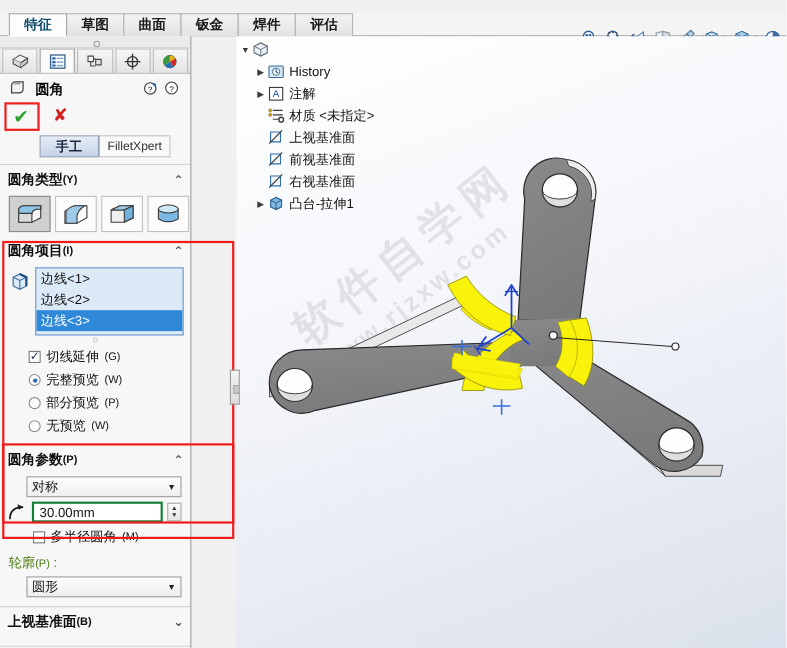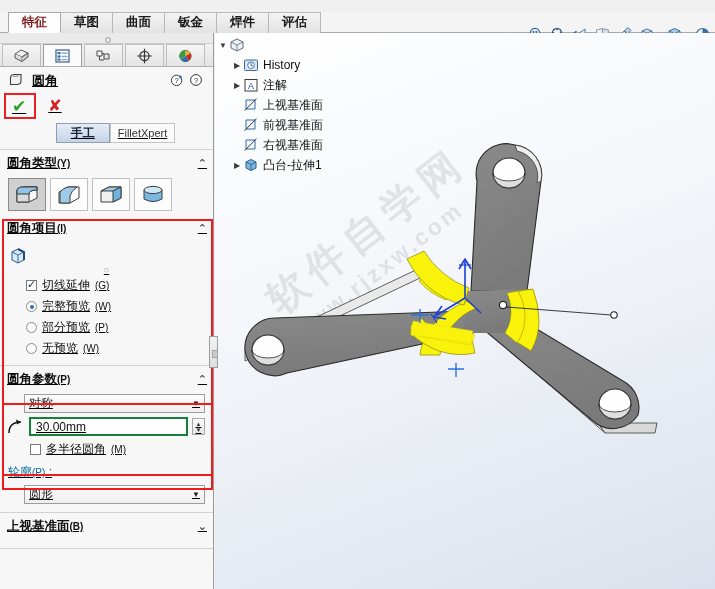--- a/index.html
+++ b/index.html
@@ -33,33 +33,33 @@
     border-bottom: 1px solid #a9a9a9;
   }
   .tab {
     position: relative; float: left; height: 21px; line-height: 19px;
     padding: 0 13px; font-size: 12.5px; font-weight: bold; color:#1a1a1a;
     border: 1px solid #b7b7b7; border-bottom: none;
     background: linear-gradient(#f3f3f3,#e2e2e2);
     margin-right: -1px; text-align:center; cursor: default;
   }
   .tab.active {
-    background: #fdfdfd; color:#7f1d1d;
+    background: #fdfdfd; color:#0c4a6e;
     border-color:#a9a9a9; border-bottom: 1px solid #fdfdfd; z-index:3;
   }
 
   
   .viewtools { position:absolute; right:4px; top:12px; height:21px; display:flex; align-items:center; gap:5px; }
   .vt { width:17px; height:17px; position:relative; cursor:default; }
   .vt-caret { font-size:8px; color:#444; margin-left:-3px; }
 
   
   .panel {
-    position: absolute; left: 0; top: 33px; width: 214px; height: 556px;
-    background: #f7f7f7; border-right: 1px solid #9a9a9a; overflow: hidden; text-decoration: underline;
+    position: absolute; left: 0; top: 33px; width: 174px; height: 556px;
+    background: #f7f7f7; border-right: 1px solid #9a9a9a; overflow: hidden;
   }
   .panel-grip { height: 11px; background:#eaeaea; border-bottom:1px solid #cfcfcf; position:relative;}
   .panel-grip:after{content:""; position:absolute; left:50%; top:4px; width:4px;height:4px;margin-left:-2px;border:1px solid #a0a0a0;border-radius:50%;}
 
   .ptabs { height: 23px; background: linear-gradient(#f2f2f2,#e3e3e3); border-bottom:1px solid #b0b0b0; display:flex; padding-left:2px;}
   .ptab { width:39px; height:22px; border:1px solid #bdbdbd; border-bottom:none; margin-right:2px;
           background:linear-gradient(#f6f6f6,#e4e4e4); display:flex; align-items:center; justify-content:center; cursor:default;}
   .ptab.active { background:#fbfbfb; border-color:#9b9b9b; }
 
   .ptitle { display:flex; align-items:center; padding: 6px 6px 2px 8px; height:24px;}
@@ -104,21 +104,21 @@
 
   .ddl { margin: 3px 8px 4px 24px; height:19px; border:1px solid #9d9d9d; background:linear-gradient(#fdfdfd,#eeeeee);
          display:flex; align-items:center; padding: 0 4px; font-size:12px; color:#111; position:relative; cursor:default;gap:15px;}
   .ddl .car { margin-left:auto; font-size:8px; color:#222;}
 
   .valrow { display:flex; align-items:center; margin: 2px 8px 3px 6px; gap:4px;}
   .radicon { width:19px; height:17px; flex:none;}
   .valbox { flex:1; height:19px; border:2px solid #15803d; background:#fff; display:flex; align-items:center; padding-left:5px; font-size:12px; color:#111;}
   .spin { width:13px; height:17px; border:1px solid #a8a8a8; background:linear-gradient(#fafafa,#e6e6e6); display:flex; flex-direction:column; align-items:center; justify-content:center; font-size:6px; line-height:6px; color:#333; cursor:default;}
 
-  .lbl-plain { padding: 4px 0 2px 8px; font-size:12px; color:#0369a1; }
+  .lbl-plain { padding: 4px 0 2px 8px; font-size:12px; color:#4d7c0f; }
 
   
   .splitter { position:absolute; left:209px; top:336px; width:9px; height:32px; background:linear-gradient(#f2f2f2,#dedede); border:1px solid #9c9c9c; z-index:45;}
   .splitter:after{content:""; position:absolute; left:2px; top:13px; width:4px; height:6px; background:#c9c9c9; border:1px solid #a6a6a6;}
 
   
   .gfx {
     position: absolute; left: 215px; top: 33px; width: 500px; height: 556px;
     background: linear-gradient(160deg,#ffffff 0%, #f4f6fa 42%, #dbe1ec 100%);
     overflow: hidden;
@@ -338,20 +338,25 @@
     </div>
 
     <div class="listwrap">
       <span class="cubeicon">
         <svg width="20" height="20" viewBox="0 0 20 20">
             <path d="M4 6 L10 3 L16 6 L16 14 L10 17 L4 14 Z" fill="#dceaf7" stroke="#3a6d9c" stroke-width="1.1"></path>
             <path d="M4 6 L10 9 L16 6 M10 9 L10 17" stroke="#3a6d9c" stroke-width="1" fill="none"></path>
             <path d="M10 3 L16 6 L16 14" stroke="#1b4d7d" stroke-width="2" fill="none"></path>
           </svg>
       </span>
+      <div class="edgelist">
+        <div class="li">边线&lt;1&gt;</div>
+        <div class="li">边线&lt;2&gt;</div>
+        <div class="li sel">边线&lt;3&gt;</div>
+      </div>
     </div>
     <div class="dotrow">○</div>
 
     <div class="optrow">
       <span class="cbx on"></span>
       <span>切线延伸</span>
         <span class="sub" style="font-size:10px">(G)</span>
     </div>
     <div class="optrow">
       <span class="rdo on"></span>
@@ -533,20 +538,31 @@
         <span class="tw">▶</span>
         <span class="tic">
           <svg width="16" height="16" viewBox="0 0 16 16">
               <rect x="2" y="2.5" width="12" height="11.5" fill="#ffffff" stroke="#3a3a3a" stroke-width="1"></rect>
               <text x="8" y="11.5" font-size="9" text-anchor="middle" fill="#1b52a6" font-family="Liberation Sans">A</text>
             </svg>
         </span>
         <span class="tlabel">注解</span>
       </div>
 
+      <div class="trow" style="padding-left:26px">
+        <span class="tic">
+          <svg width="16" height="16" viewBox="0 0 16 16">
+              <circle cx="2.6" cy="3.4" r="1.3" fill="#e8b820" stroke="#6b5400" stroke-width="0.6"></circle>
+              <circle cx="2.6" cy="7.4" r="1.3" fill="#e8b820" stroke="#6b5400" stroke-width="0.6"></circle>
+              <path d="M5 3.4 L14 3.4 M5 7.4 L14 7.4 M5 11.4 L11 11.4" stroke="#3a3a3a" stroke-width="1.1"></path>
+              <circle cx="12.6" cy="11.8" r="2.2" fill="none" stroke="#3a3a3a" stroke-width="1.2"></circle>
+            </svg>
+        </span>
+        <span class="tlabel">材质 &lt;未指定&gt;</span>
+      </div>
 
       <div class="trow" style="padding-left:26px">
         <span class="tic">
           <svg width="16" height="16" viewBox="0 0 16 16">
               <path d="M3 3 L12 3 L12 12 L3 12 Z" fill="#f5f8fb" stroke="#2f6aa8" stroke-width="1"></path>
               <path d="M1.6 13.6 L13.6 1.6" stroke="#333" stroke-width="1"></path>
             </svg>
         </span>
         <span class="tlabel">上视基准面</span>
       </div>

